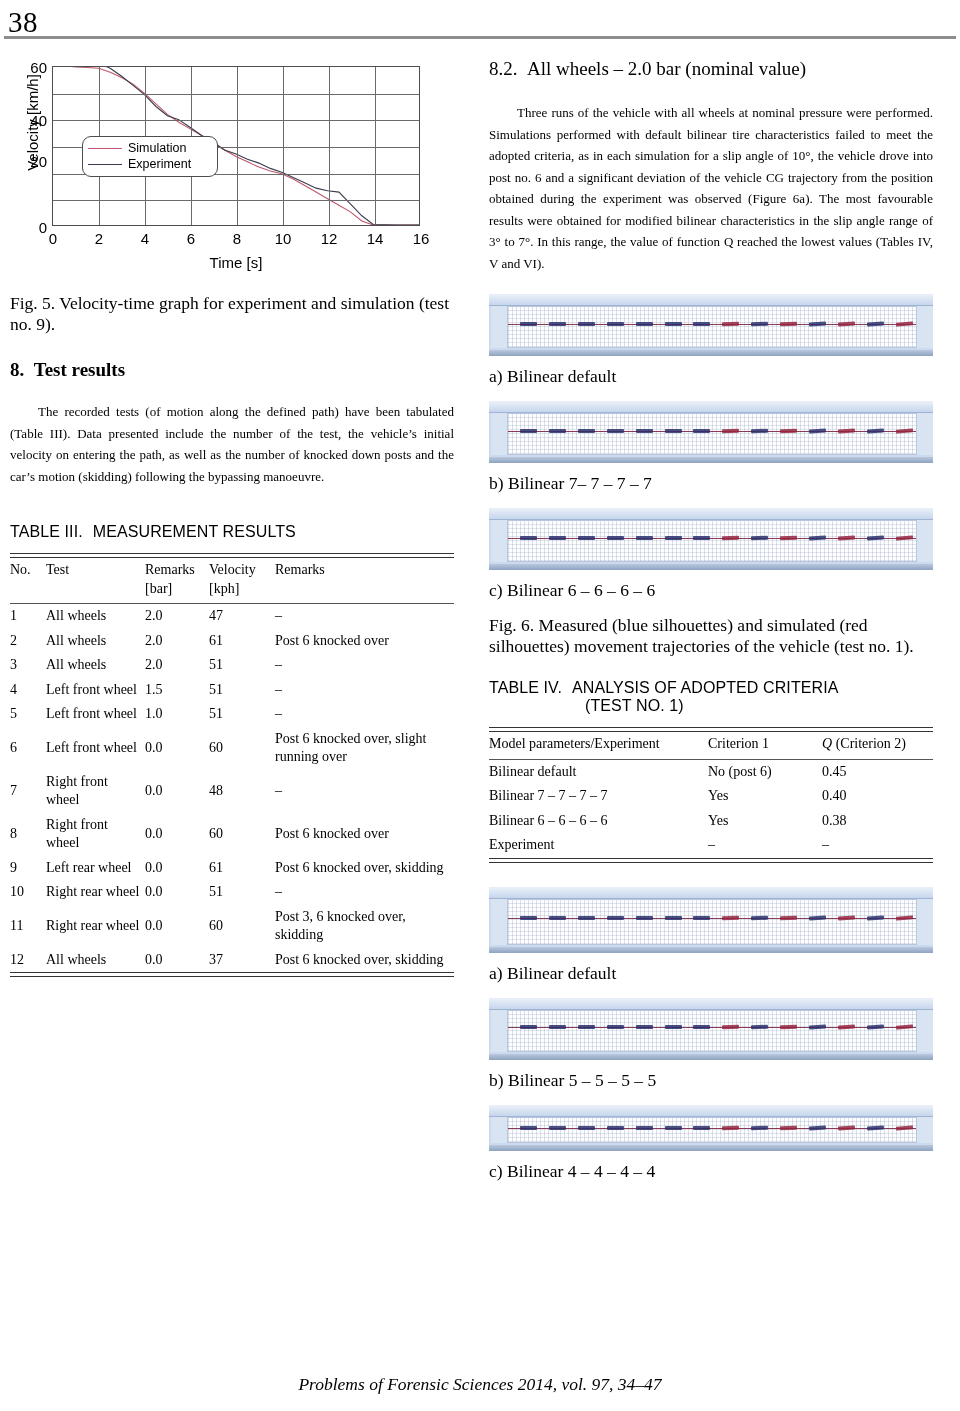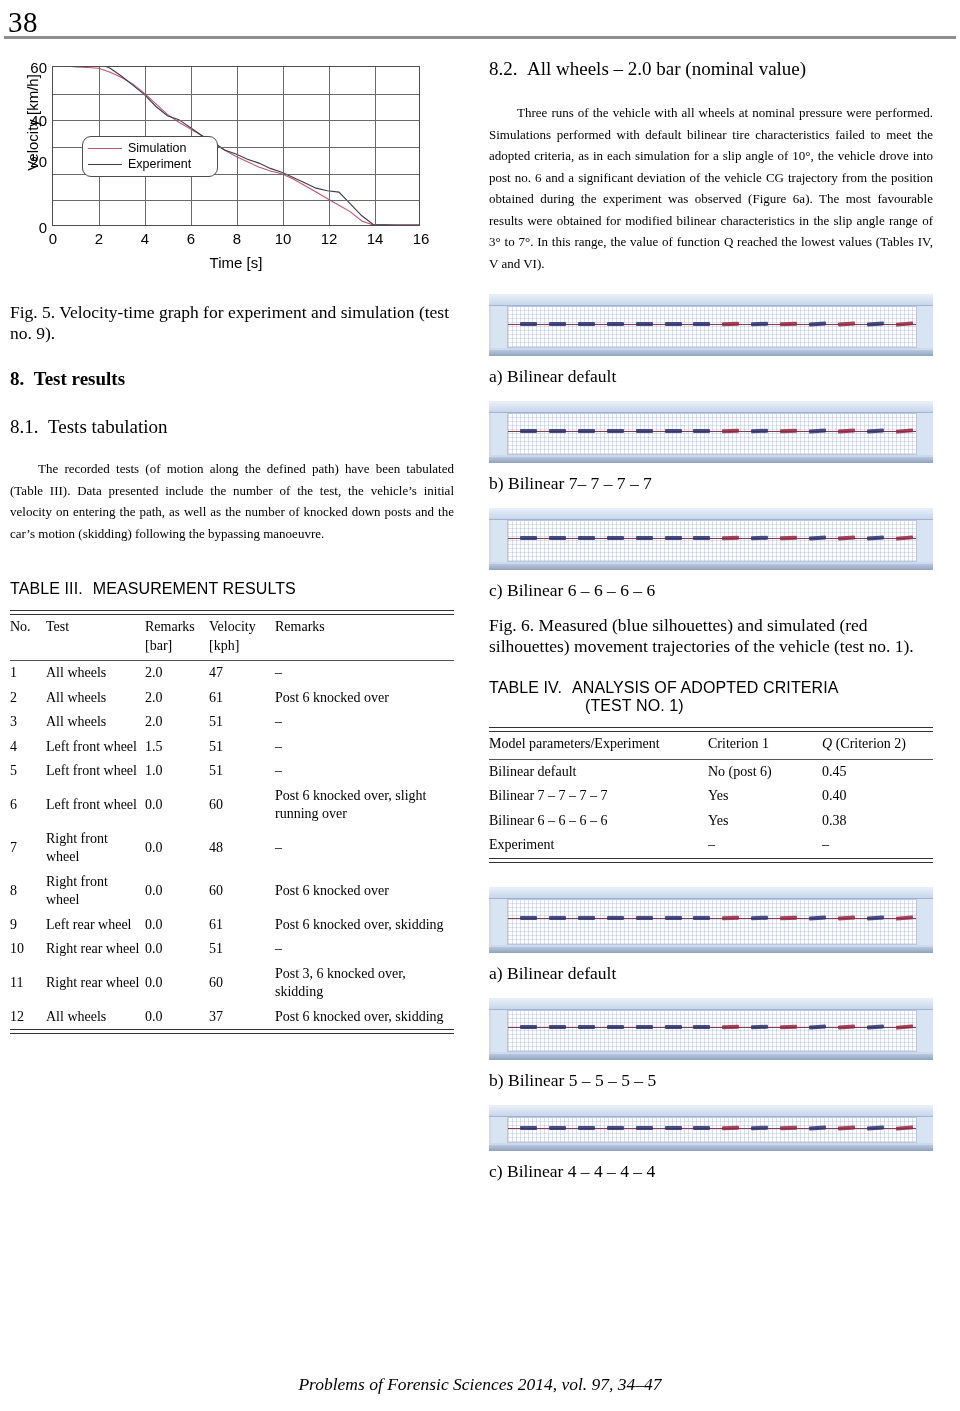--- a/index.html
+++ b/index.html
@@ -297,31 +297,27 @@
           <span class="legline" style="border-top-color: rgb(192, 86, 107);"></span>
           <span>Simulation</span>
         </div>
         <div class="legrow">
           <span class="legline" style="border-top-color: rgb(59, 59, 79);"></span>
           <span>Experiment</span>
         </div>
       </div>
   </div>
 
-  <p class="figcap" style="margin-top:19px;font-family:Liberation Serif, serif;">Fig. 5. Velocity-time graph for experiment and simulation (test no. 9).</p>
+  <p class="figcap" style="margin-top:10px;font-family:Liberation Serif, serif;">Fig. 5. Velocity-time graph for experiment and simulation (test no. 9).</p>
 
   <h2 class="sec" style="margin-top:24px;">
     <span>8.</span>
     &nbsp;<span>Test results</span>
   </h2>
 
-  <h3 class="sub" style="margin-top:26px;">
-    <span>8.1.</span>
-    &nbsp;<span>Tests tabulation</span>
-  </h3>
 
   <p class="body" style="margin-top:20px;">The recorded tests (of motion along the defined path) have been tabulated (Table III). Data presented include the number of the test, the vehicle’s initial velocity on entering the path, as well as the number of knocked down posts and the car’s motion (skidding) following the bypassing manoeuvre.</p>
 
   <div class="tabtitle" style="margin-top:36px;">
     <span class="lead">TABLE III.</span><span>MEASUREMENT RESULTS</span>
   </div>
 
   <table class="data tbl3" style="margin-top:12px;">
     <thead>
       <tr>

